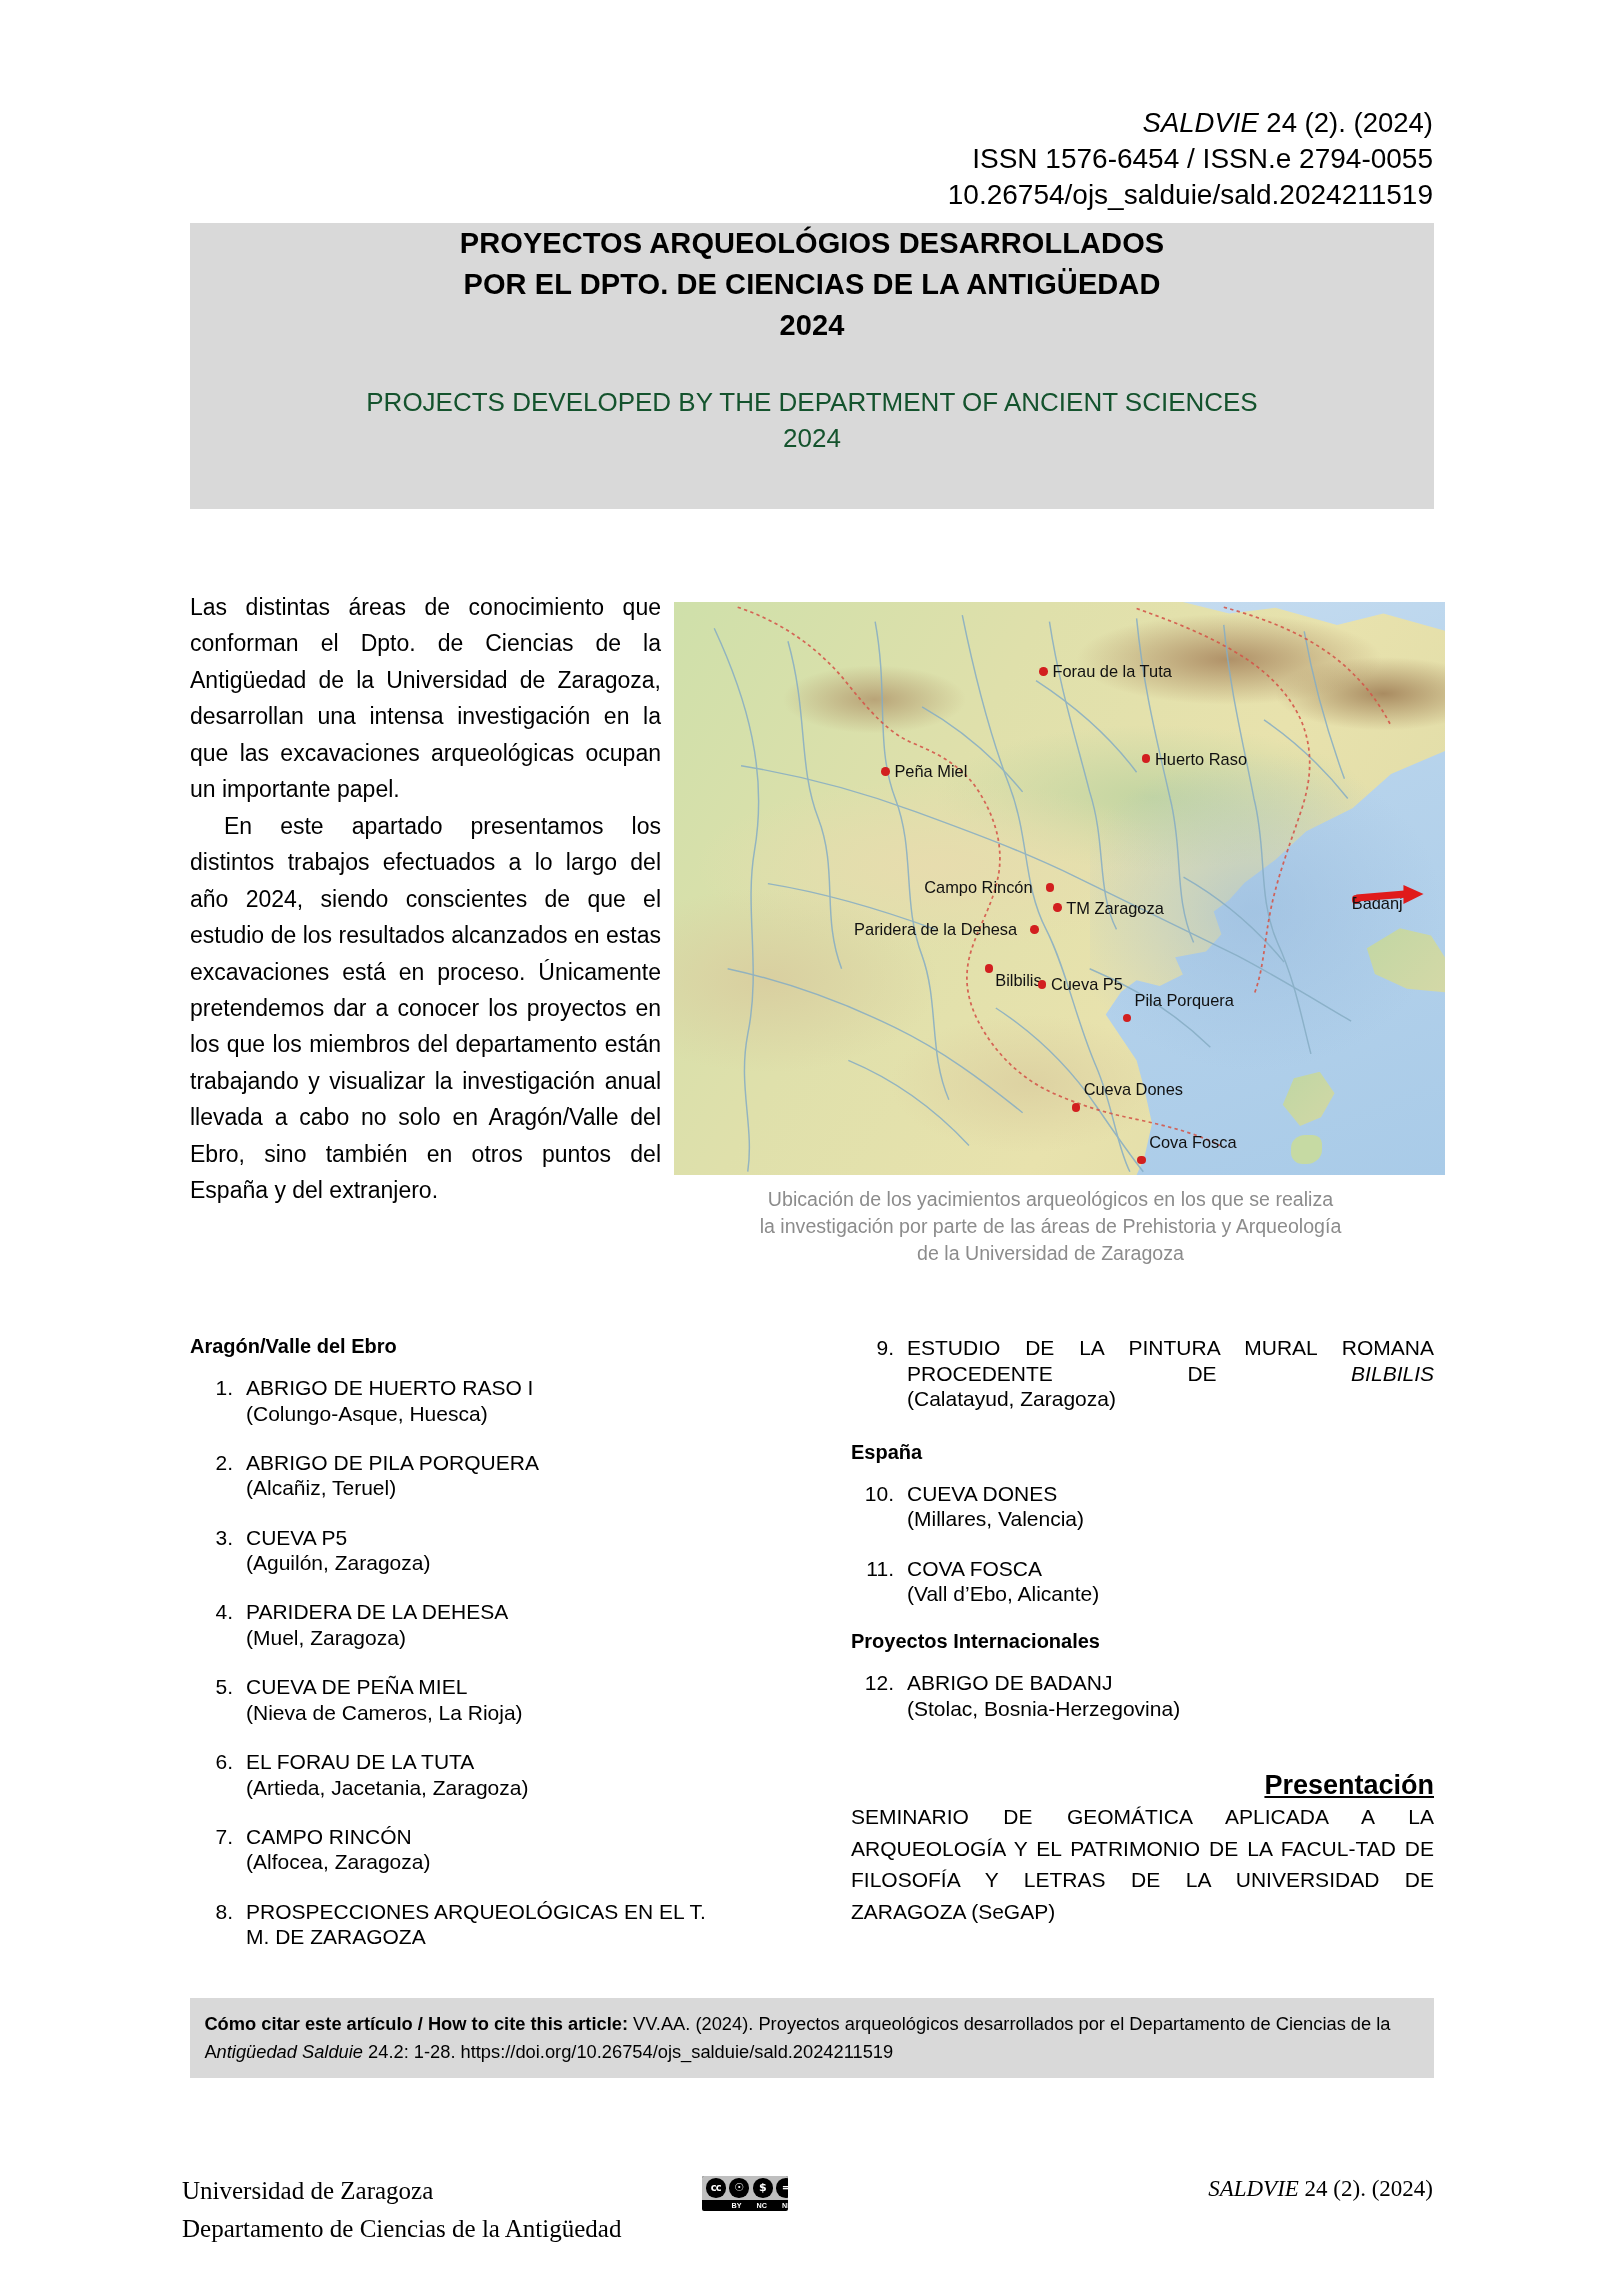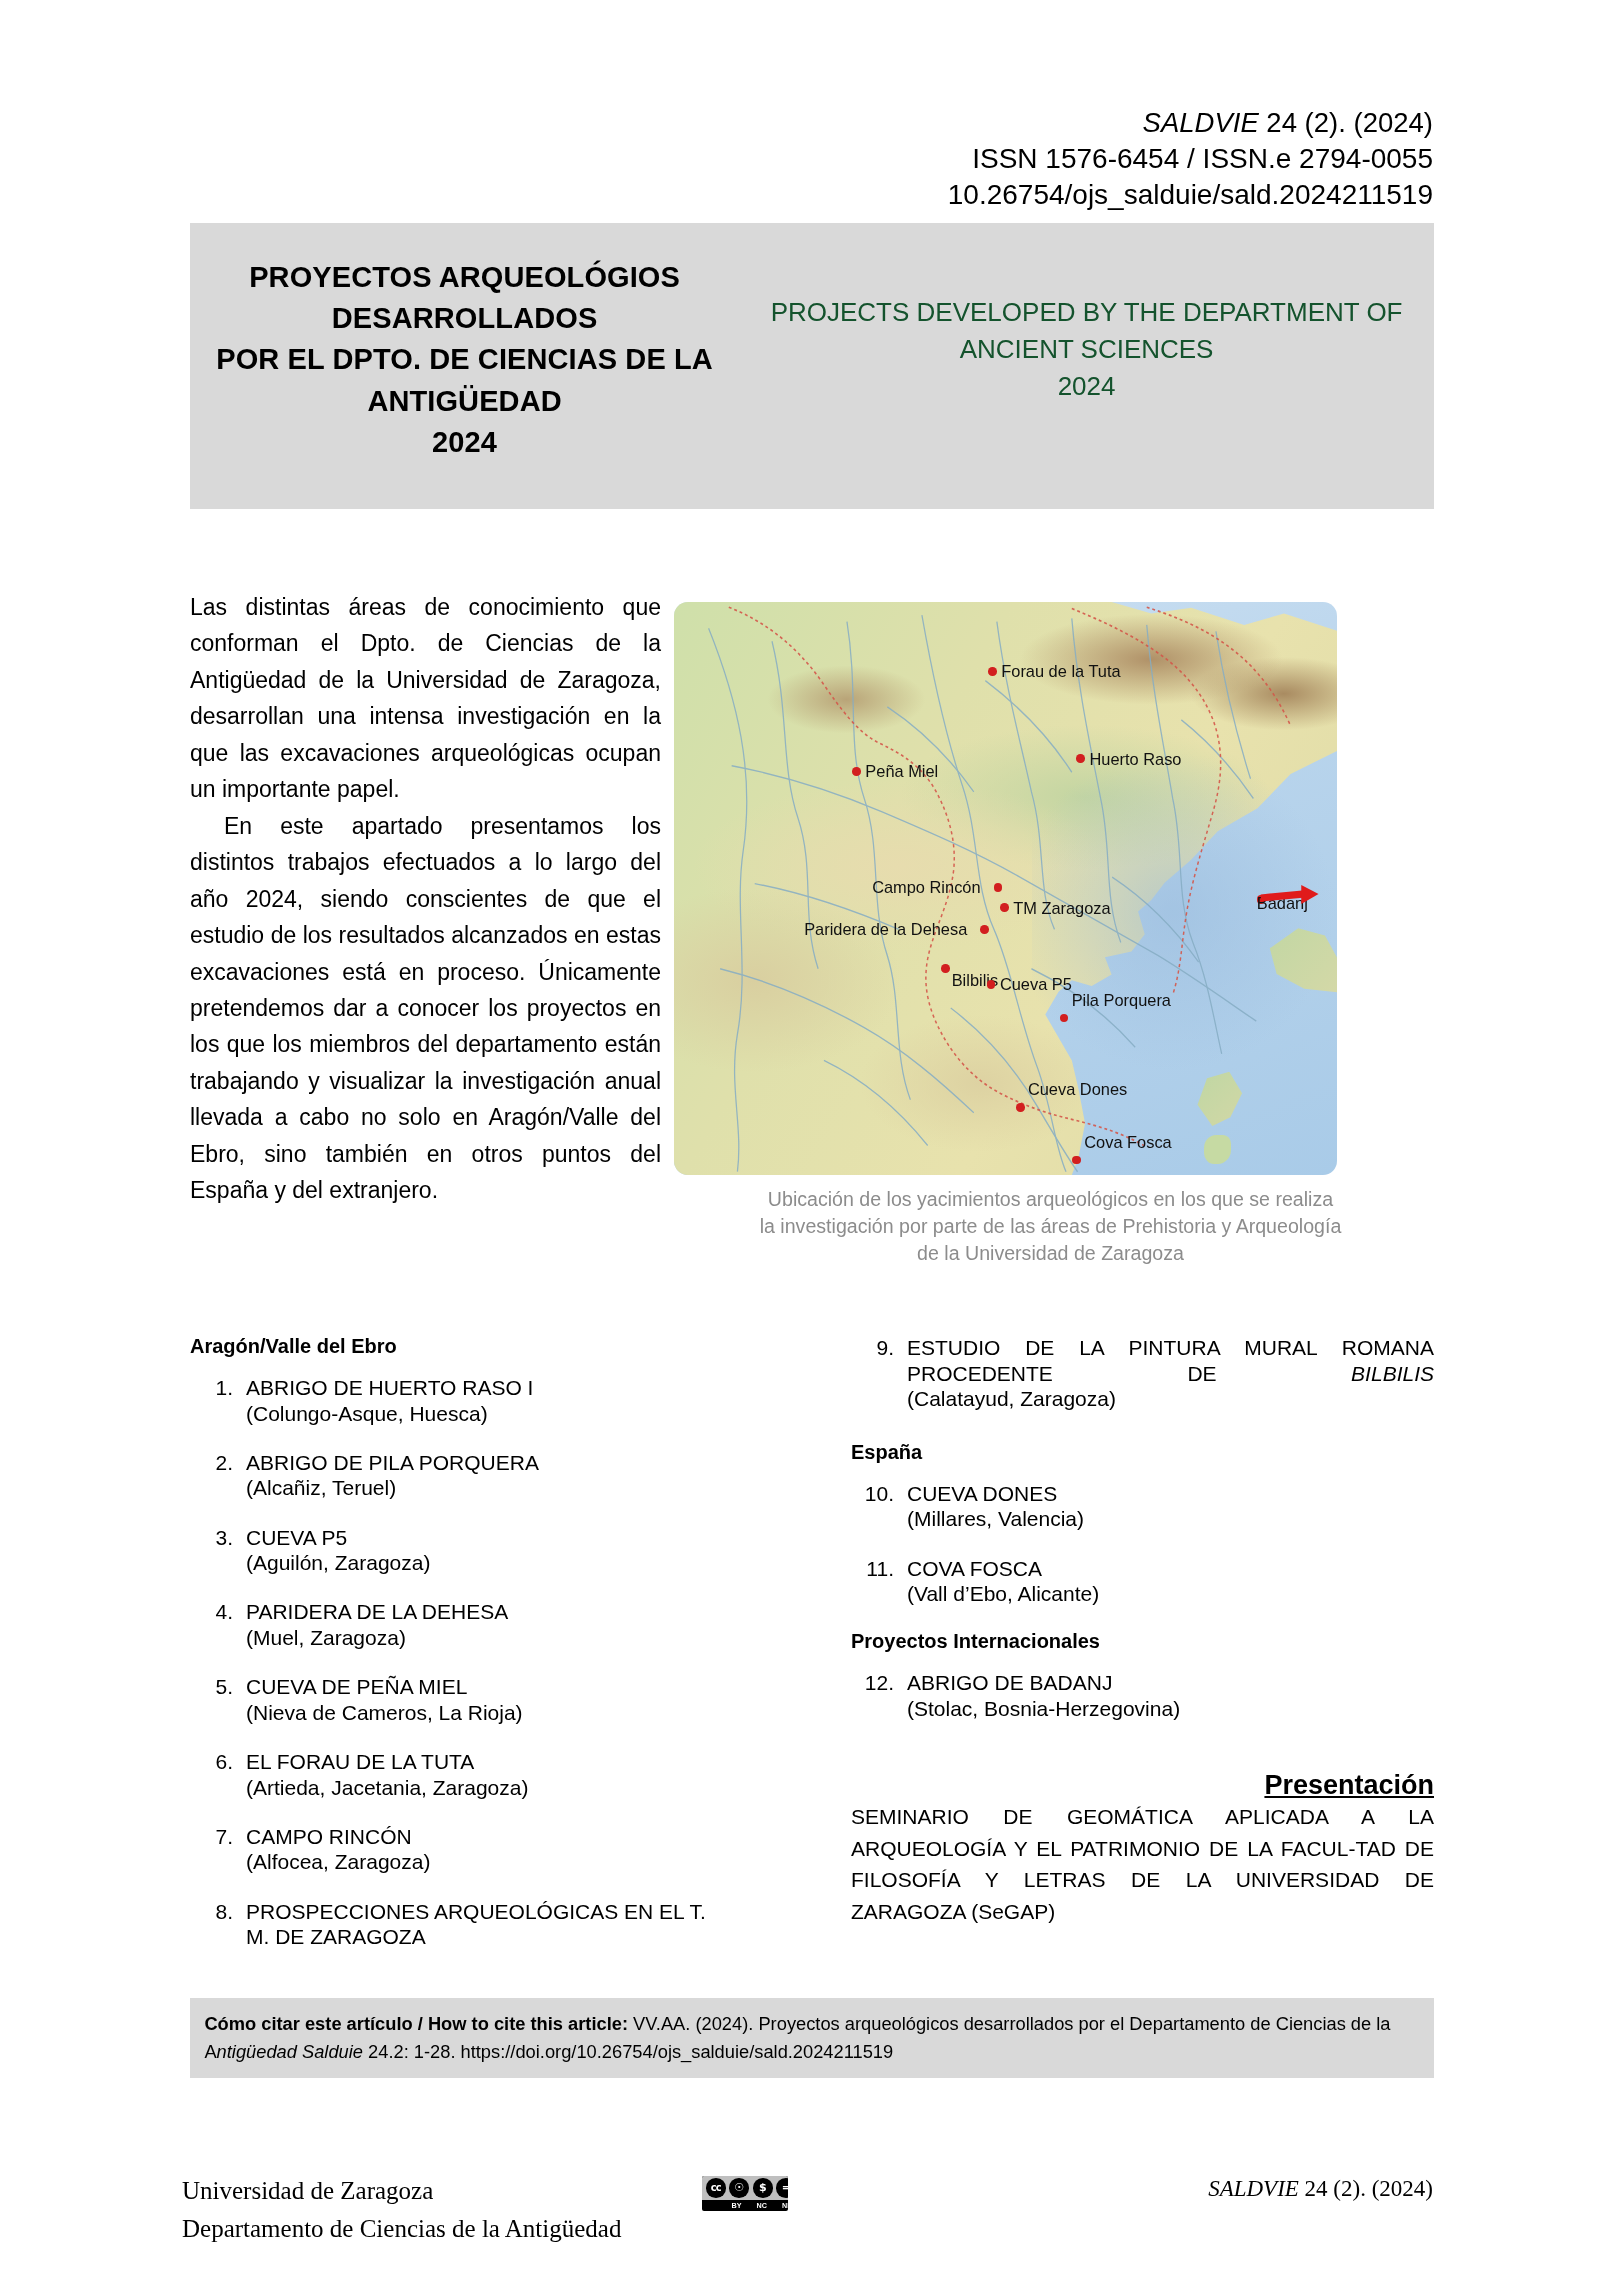--- a/index.html
+++ b/index.html
@@ -17,23 +17,22 @@
   }
   .masthead .journal { font-size: 27.5px; }
   .masthead .journal .it { font-style: italic; font-weight: 400; }
   .masthead .issn, .masthead .doi { font-size: 28px; }
 
   
   .title-band {
     position: absolute; left: 190px; top: 223px;
     width: 1244px; height: 286px;
     background: #d9d9d9;
-    display: flex; 
-    align-items: flex-start; justify-content: flex-start;
-    padding-top: 34px;
+    display: flex; flex-direction: column;
+    align-items: center; justify-content: flex-start;
   }
   .title-es {
     font-size: 29px; font-weight: bold; text-align: center;
     line-height: 1.42; letter-spacing: 0.1px;
   }
   .title-en {
     font-size: 26px; color: #14532d; text-align: center;
     line-height: 1.42; margin-top: 37px;
   }
 
@@ -44,25 +43,24 @@
   }
   .intro-text {
     position: absolute; left: 0; top: 0; width: 471px;
     font-size: 23px; line-height: 1.585; text-align: justify;
   }
   .intro-text p + p { text-indent: 34px; }
 
   .map-wrap { position: absolute; left: 484px; top: 13px; width: 753px; }
 
   .map {
-    position: relative; width: 663px; height: 573px; overflow: hidden;
+    position: relative; width: 771px; height: 573px; overflow: hidden;
     background:
       
       linear-gradient(160deg, #cfe2f3 0%, #b8d4ec 45%, #a9cbe8 100%);
-    border-radius: 14px;
   }
   
   .land {
     position: absolute; inset: 0;
     background:
       radial-gradient(ellipse 36% 26% at 12% 66%, #d9cfa0 0%, rgba(217,207,160,0) 62%),
       radial-gradient(ellipse 30% 20% at 46% 84%, #ddd2a2 0%, rgba(221,210,162,0) 60%),
       radial-gradient(ellipse 46% 22% at 34% 46%, #e7dcae 0%, rgba(231,220,174,0) 68%),
       radial-gradient(ellipse 40% 18% at 62% 34%, #c3d5a2 0%, rgba(195,213,162,0) 70%),
       radial-gradient(ellipse 30% 12% at 72% 10%, #b09168 0%, rgba(176,145,104,0) 66%),

